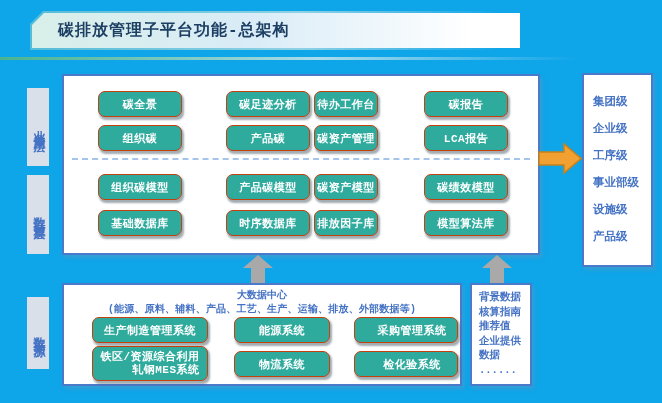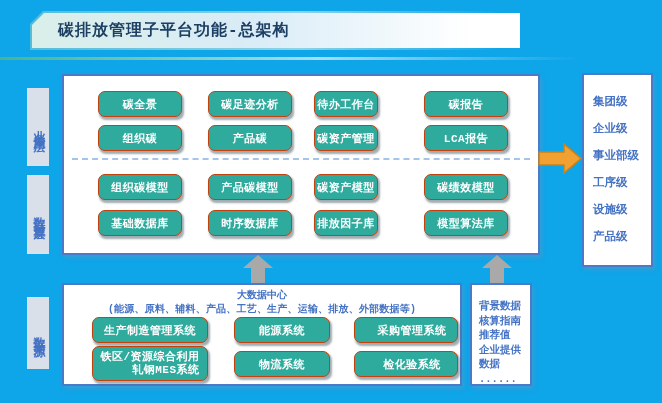--- a/index.html
+++ b/index.html
@@ -32,34 +32,34 @@
   .lbl-1{top:88px;height:78px;}
   .lbl-2{top:175px;height:79px;}
   .lbl-3{top:297px;height:72px;}
 
   
   .obox{position:absolute;background:#ffffff;border:2px solid var(--blue-border);
     box-shadow:2px 3px 4px rgba(125,145,175,.35);}
   .main-box{left:62px;top:74px;width:478px;height:181px;}
   .levels-box{left:582px;top:73px;width:71px;height:194px;padding:13px 0 0 9px;}
   .dc-box{left:62px;top:283px;width:400px;height:103px;}
-  .bg-box{left:470px;top:283px;width:62px;height:103px;padding:14px 0 0 7px;}
+  .bg-box{left:470px;top:283px;width:62px;height:103px;padding:5px 0 0 7px;}
 
   .dashed-divider{position:absolute;left:8px;top:82px;width:458px;height:0;
     border-top:2px dashed #a5c4ea;}
 
   
   .pill{position:absolute;height:26px;background:var(--teal-btn);
     border:1px solid #c2410c;border-radius:7px;
     box-shadow:1.5px 2.5px 2px rgba(70,90,100,.5);
     color:#ffffff;font-size:11px;font-weight:bold;letter-spacing:.5px;
     display:flex;align-items:center;justify-content:center;text-align:right;}
   
   .r1{top:15px;} .r2{top:49px;} .r3{top:98px;} .r4{top:134px;}
-  .c1{left:34px;width:84px;} .c2{left:144px;width:84px;}
+  .c1{left:34px;width:84px;} .c2{left:162px;width:84px;}
   .c3{left:250px;width:64px;} .c4{left:360px;width:84px;}
 
   
   .level-item{height:27px;color:var(--blue-text);font-size:11.5px;font-weight:bold;
     display:flex;align-items:center;}
 
   
   .dc-title{margin-top:3px;text-align:center;color:var(--blue-text);font-size:10px;font-weight:bold;}
   .dc-subtitle{text-align:center;color:var(--blue-text);font-size:10px;font-weight:bold;letter-spacing:.2px;}
   .dc-b1{left:28px;width:116px;} .dc-b2{left:170px;width:96px;} .dc-b3{left:290px;width:104px;padding-left:12px;}
@@ -115,22 +115,22 @@
     <div class="pill r4 c4">模型算法库</div>
   </div>
 
   <svg class="arrow arrow-right" width="44" height="33" viewBox="0 0 44 33">
     <polygon points="1,10 26,10 26,2 43,16.5 26,31 26,23 1,23" fill="var(--orange)" stroke="#c8821b" stroke-width="1.5"></polygon>
   </svg>
 
   <div class="obox levels-box">
     <div class="level-item">集团级</div>
     <div class="level-item">企业级</div>
+    <div class="level-item">工序级</div>
     <div class="level-item">事业部级</div>
-    <div class="level-item">工序级</div>
     <div class="level-item">设施级</div>
     <div class="level-item">产品级</div>
   </div>
 
   <svg class="arrow arrow-up-1" width="30" height="28" viewBox="0 0 30 28">
     <polygon points="15,0 30,13 22,13 22,28 8,28 8,13 0,13" fill="var(--gray-arrow)"></polygon>
   </svg>
   <svg class="arrow arrow-up-2" width="30" height="28" viewBox="0 0 30 28">
     <polygon points="15,0 30,13 22,13 22,28 8,28 8,13 0,13" fill="var(--gray-arrow)"></polygon>
   </svg>

